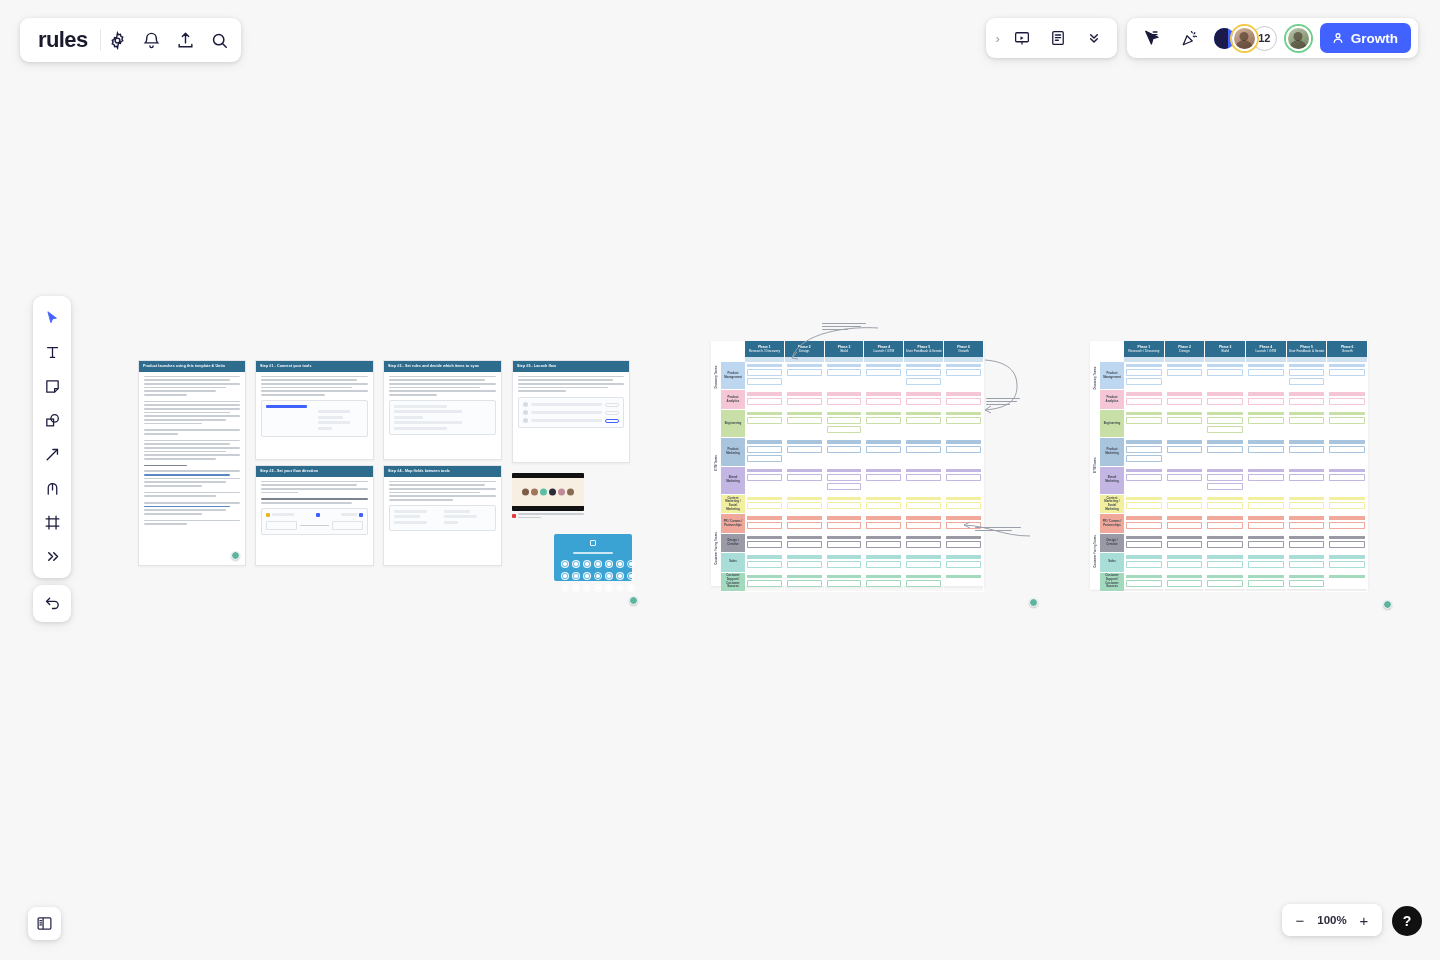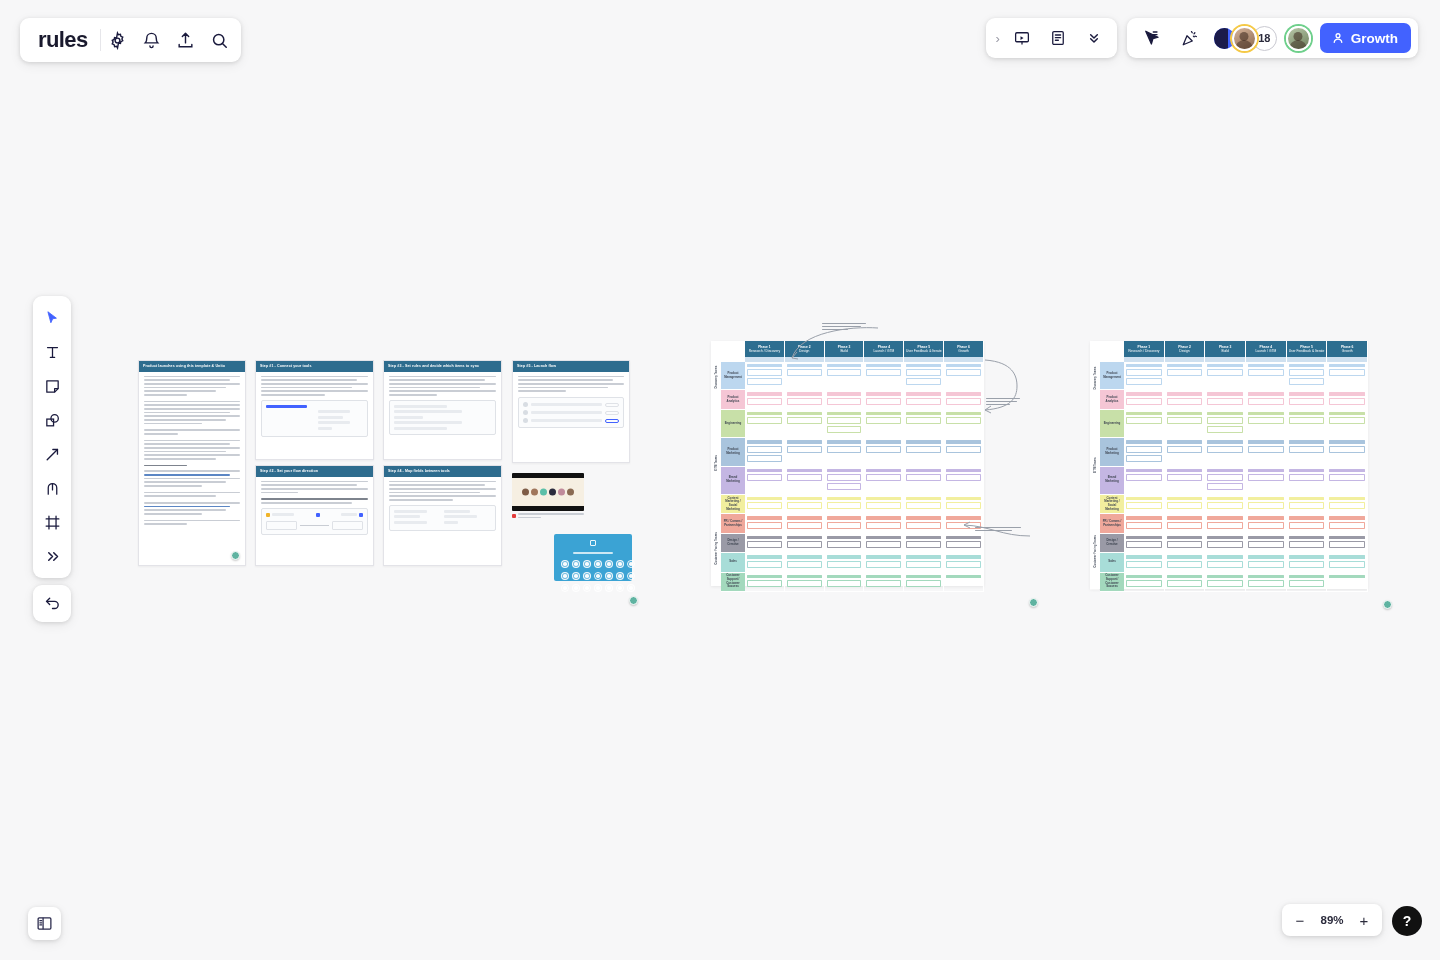--- a/index.html
+++ b/index.html
@@ -267,21 +267,21 @@
           <path d="M3 21l5-12 7 7z"></path>
           <path d="M14 3.5l1 1.5M18.5 5l-1.2 1.5M20.5 10l-1.8-.4M16.5 9.5l1 1" stroke-linecap="round"></path>
         </svg>
       </div>
       <div class="avatars">
         <div class="av first av-blue"></div>
         <div class="av av-ph av-ring">
           <span class="av-head"></span>
           <span class="av-body"></span>
         </div>
-        <div class="av-count">18</div>
+        <div class="av-count">12</div>
       </div>
       <div class="av av-ph2 av-ring-g" style="margin-left:4px">
         <span class="av-head"></span>
         <span class="av-body"></span>
       </div>
       <div class="share-btn">
         <svg width="14" height="14" viewBox="0 0 24 24" fill="none" stroke="#fff" stroke-width="2.2" stroke-linecap="round">
           <circle cx="12" cy="8" r="3.3"></circle>
             <path d="M5.5 19.5c.6-3.6 3.3-5.5 6.5-5.5s5.9 1.9 6.5 5.5"></path>
         </svg>
@@ -1234,18 +1234,18 @@
   <div class="panel-toggle">
     <svg width="17" height="17" viewBox="0 0 24 24" fill="none" stroke="#2b2b4d" stroke-width="1.8">
       <rect x="3" y="4" width="18" height="16" rx="1.5"></rect>
       <path d="M10 4v16"></path>
         <path d="M5.5 8h2.5M5.5 11h2.5M5.5 14h2.5" stroke-linecap="round"></path>
     </svg>
   </div>
 
   <div class="zoom-bar">
     <div class="zb">−</div>
-    <div class="zval">89%</div>
+    <div class="zval">100%</div>
     <div class="zb">+</div>
   </div>
   <div class="help-btn">?</div>
 
 </div>
 
 </body></html>

